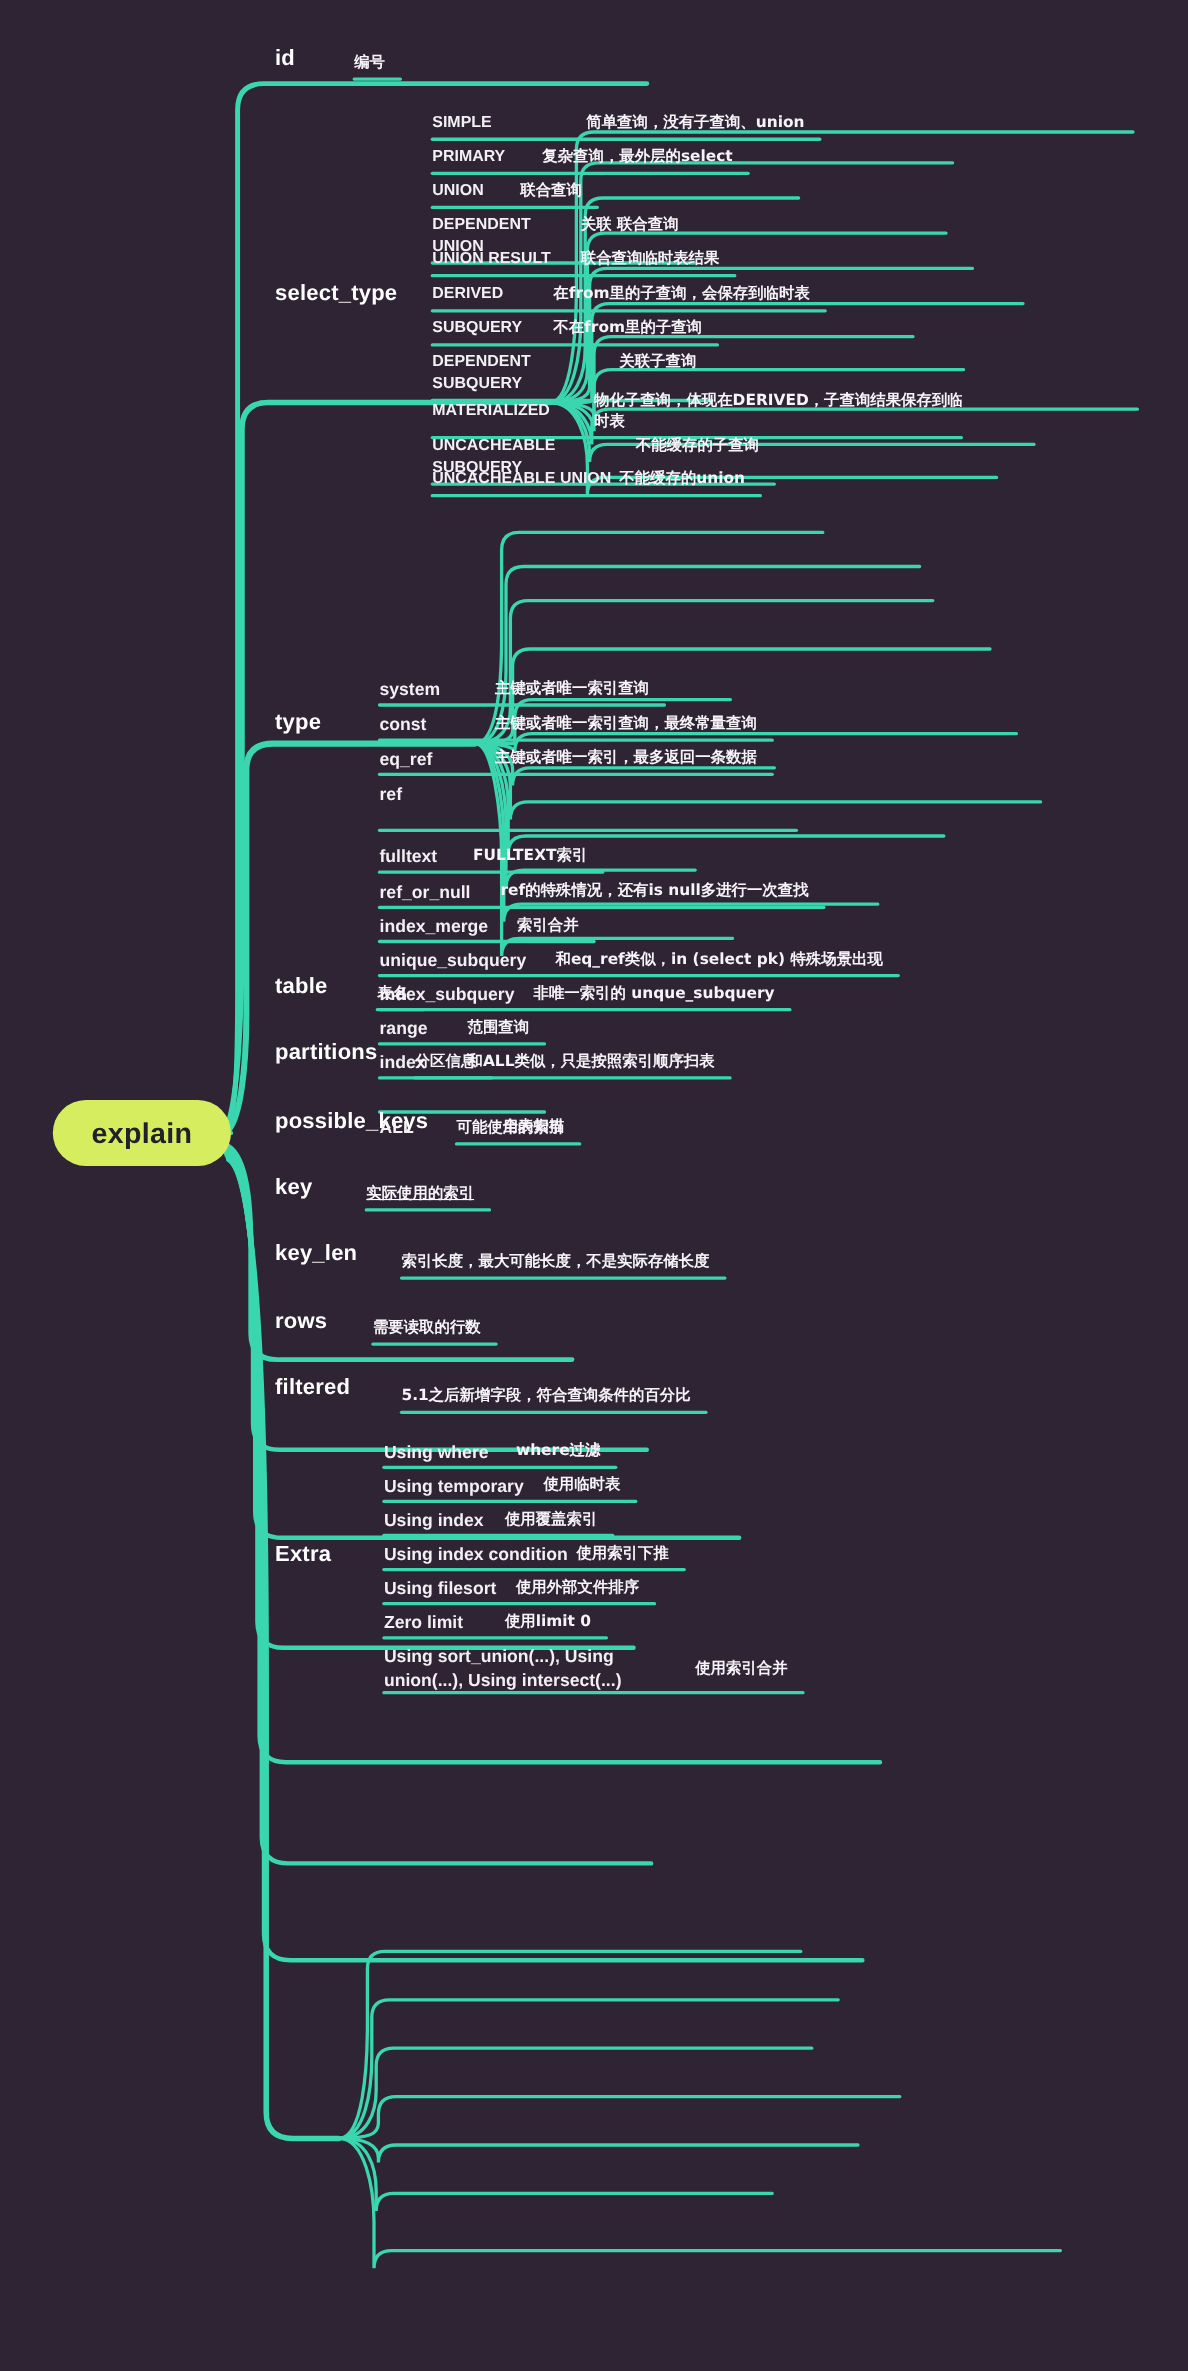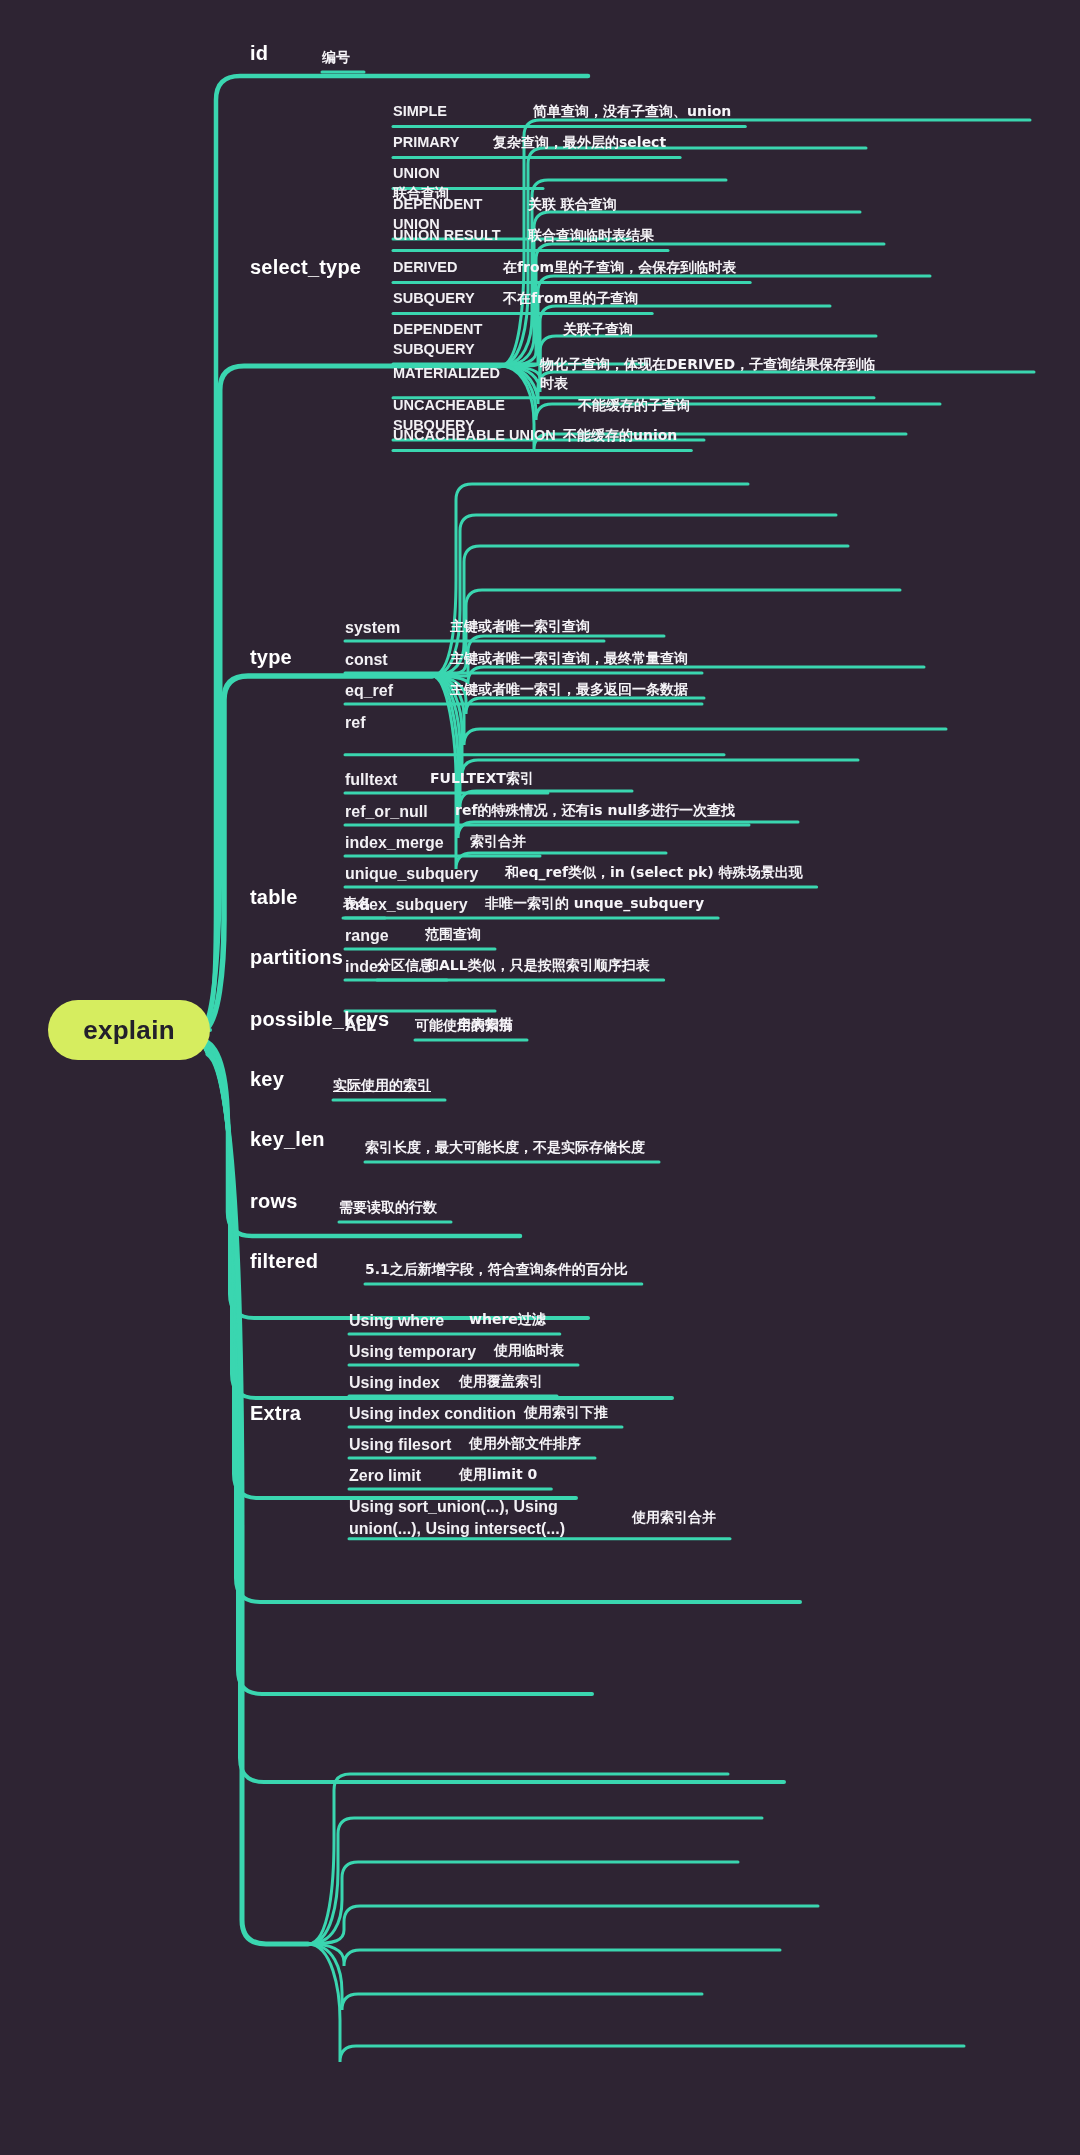--- a/index.html
+++ b/index.html
@@ -236,21 +236,21 @@
   </div>
 
   <div class="leaf" style="left:393px; top:102px;">
     <span class="leaf-term" style="width:140px; display:inline-block;">SIMPLE</span>
     <span class="leaf-desc cn">简单查询，没有子查询、union</span>
   </div>
   <div class="leaf" style="left:393px; top:133px;">
     <span class="leaf-term" style="width:100px; display:inline-block;">PRIMARY</span>
     <span class="leaf-desc cn">复杂查询，最外层的select</span>
   </div>
-  <div class="leaf" style="left:393px; top:164px;flex-direction:column;">
+  <div class="leaf" style="left:393px; top:164px;">
     <span class="leaf-term" style="width:80px; display:inline-block;">UNION</span>
     <span class="leaf-desc cn">联合查询</span>
   </div>
   <div class="leaf" style="left:393px; top:195px;">
     <span class="leaf-term" style="width:135px; display:inline-block;">DEPENDENT UNION</span>
     <span class="leaf-desc cn">关联 联合查询</span>
   </div>
   <div class="leaf" style="left:393px; top:226px;">
     <span class="leaf-term" style="width:135px; display:inline-block;">UNION RESULT</span>
     <span class="leaf-desc cn">联合查询临时表结果</span>

